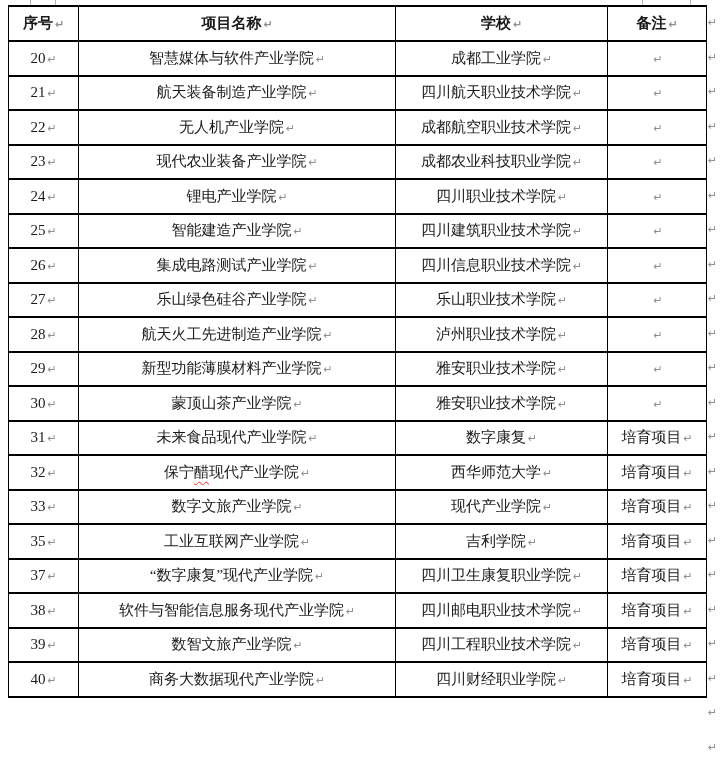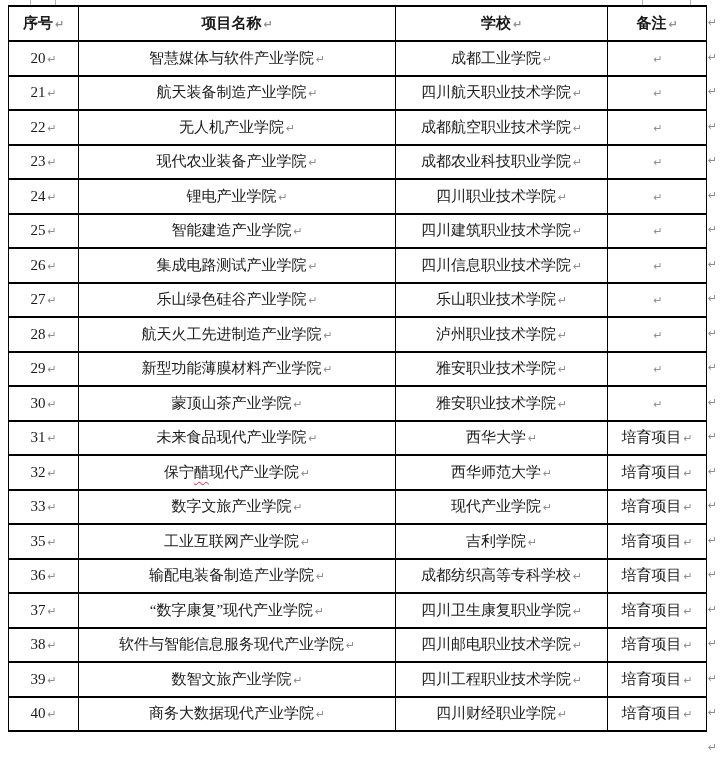--- a/index.html
+++ b/index.html
@@ -179,21 +179,21 @@
         </tr>
         <tr>
           <td><span>30</span><span class="mark">↵</span></td>
           <td><span>蒙顶山茶产业学院</span><span class="mark">↵</span></td>
           <td><span>雅安职业技术学院</span><span class="mark">↵</span></td>
           <td><span class="mark">↵</span></td>
         </tr>
         <tr>
           <td><span>31</span><span class="mark">↵</span></td>
           <td><span>未来食品现代产业学院</span><span class="mark">↵</span></td>
-          <td><span>西华大学</span><span class="mark">↵</span></td>
+          <td><span>数字康复</span><span class="mark">↵</span></td>
           <td><span>培育项目</span><span class="mark">↵</span></td>
         </tr>
         <tr>
           <td><span>32</span><span class="mark">↵</span></td>
           <td><span>保宁</span><span class="wavy-red">醋</span><span>现代产业学院</span><span class="mark">↵</span></td>
           <td><span>西华师范大学</span><span class="mark">↵</span></td>
           <td><span>培育项目</span><span class="mark">↵</span></td>
         </tr>
         <tr>
           <td><span>33</span><span class="mark">↵</span></td>
@@ -201,26 +201,20 @@
           <td><span>现代产业学院</span><span class="mark">↵</span></td>
           <td><span>培育项目</span><span class="mark">↵</span></td>
         </tr>
         <tr>
           <td><span>35</span><span class="mark">↵</span></td>
           <td><span>工业互联网产业学院</span><span class="mark">↵</span></td>
           <td><span>吉利学院</span><span class="mark">↵</span></td>
           <td><span>培育项目</span><span class="mark">↵</span></td>
         </tr>
         <tr>
-          <td><span>36</span><span class="mark">↵</span></td>
-          <td><span>输配电装备制造产业学院</span><span class="mark">↵</span></td>
-          <td><span>成都纺织高等专科学校</span><span class="mark">↵</span></td>
-          <td><span>培育项目</span><span class="mark">↵</span></td>
-        </tr>
-        <tr>
           <td><span>37</span><span class="mark">↵</span></td>
           <td><span>“数字康复”现代产业学院</span><span class="mark">↵</span></td>
           <td><span>四川卫生康复职业学院</span><span class="mark">↵</span></td>
           <td><span>培育项目</span><span class="mark">↵</span></td>
         </tr>
         <tr>
           <td><span>38</span><span class="mark">↵</span></td>
           <td><span>软件与智能信息服务现代产业学院</span><span class="mark">↵</span></td>
           <td><span>四川邮电职业技术学院</span><span class="mark">↵</span></td>
           <td><span>培育项目</span><span class="mark">↵</span></td>

